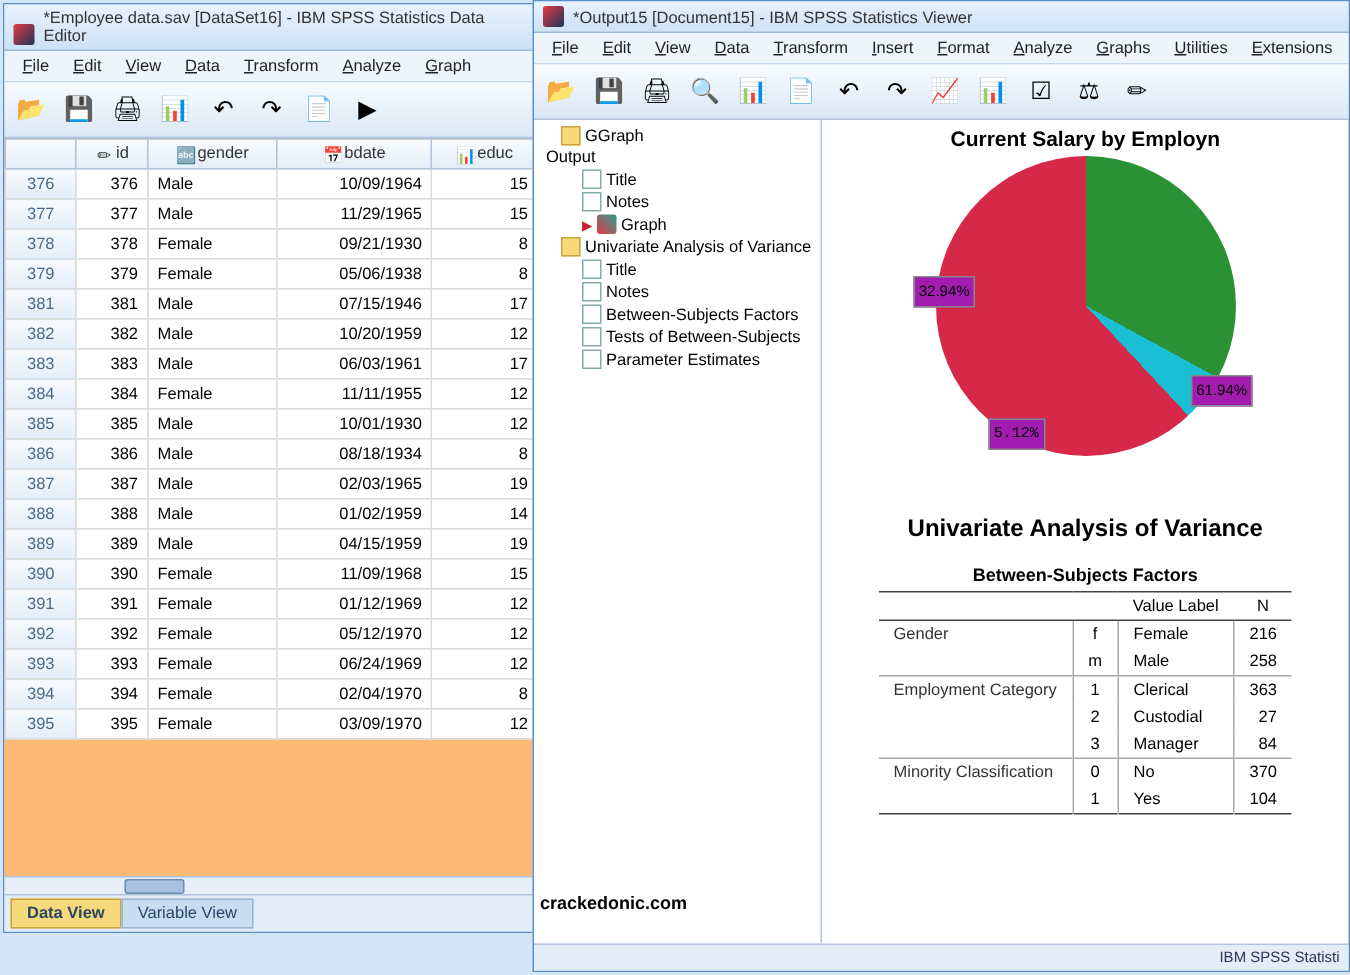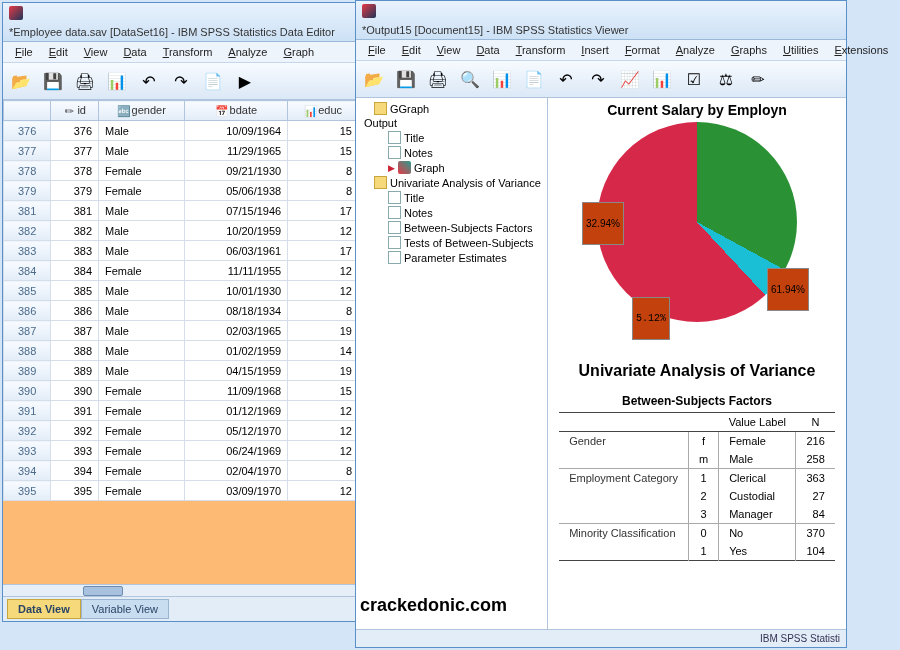--- a/index.html
+++ b/index.html
@@ -1,20 +1,20 @@
 <!DOCTYPE html>
 <html><head>
 <meta charset="utf-8">
 <style>
 * { box-sizing: border-box; margin: 0; padding: 0; font-family: Tahoma, Arial, sans-serif; }
 body { background: #d4e5f7; width: 900px; height: 650px; overflow: hidden; position: relative; }
 
 .window { position: absolute; border: 1px solid #5a8fc7; background: #f0f0f0; display: flex; flex-direction: column; }
 
-.title-bar { background: linear-gradient(to bottom, #e8f2fd, #cde1f5); padding: 3px 6px; display: flex; align-items: flex-start; gap: 6px; border-bottom: 1px solid #9ab8d8; font-size: 11px; color: #333; flex-direction: column; }
+.title-bar { background: linear-gradient(to bottom, #e8f2fd, #cde1f5); padding: 3px 6px; display: flex; align-items: flex-end; gap: 6px; border-bottom: 1px solid #9ab8d8; font-size: 11px; color: #333; }
 .title-bar .app-icon { width: 14px; height: 14px; background: linear-gradient(135deg,#e63946,#1d3557); border-radius: 2px; }
 
 .menu-bar { display: flex; padding: 2px 4px; background: #eef4fb; border-bottom: 1px solid #c4d6eb; font-size: 11px; }
 .menu-bar span { padding: 2px 8px; cursor: default; color: #222; }
 .menu-bar span u { text-decoration: underline; }
 
 .toolbar { display: flex; gap: 4px; padding: 4px; background: linear-gradient(to bottom,#f7fbff,#dbe8f6); border-bottom: 1px solid #b0c4de; align-items: center; }
 .tool-btn { width: 28px; height: 28px; display: flex; align-items: center; justify-content: center; border: 1px solid transparent; border-radius: 3px; cursor: pointer; }
 
 
@@ -29,58 +29,58 @@
 table.data-grid td.right { text-align: right; }
 
 .hscroll-stub { height: 12px; background: #e6eef7; border-top: 1px solid #b0c4de; position: relative; }
 .hscroll-stub .thumb { position:absolute; left:80px; top:1px; width:40px; height:10px; background:#a7c1de; border:1px solid #6d8db0; border-radius:2px; }
 
 .tab-strip { display:flex; background:#e3edf8; border-top:1px solid #b0c4de; padding:2px 4px; gap:0; font-size:11px; }
 .tab-strip .tab { padding:3px 10px; border:1px solid #9bb4d0; background:#c9ddf0; color:#2a4466; cursor:pointer; }
 .tab-strip .tab.active { background:#f5d97b; border-color:#c9a63b; font-weight:bold; }
 
 
-.viewer { left: 355px; top: 0px; width: 492px; height: 648px; }
+.viewer { left: 355px; top: 0px; width: 545px; height: 648px; }
 
 .viewer-body { flex:1; display:flex; overflow:hidden; }
 .outline { width:192px; border-right:1px solid #b0c4de; background:#fff; font-size:11px; padding:3px 2px; overflow:hidden; }
 .outline .node { display:flex; align-items:center; gap:3px; padding:1px 2px 1px 6px; white-space:nowrap; cursor:default; }
 .outline .node.lvl1 { padding-left:16px; }
 .outline .node.lvl2 { padding-left:30px; }
 .outline .node .arrow { color:#c23; font-size:9px; }
 .outline .oicon { width:13px; height:13px; border:1px solid #8aa; background:#fff; display:inline-flex; align-items:center; justify-content:center; font-size:8px; }
 .outline .oicon.book { border-color:#c9a63b; background:#f5d97b; }
 .outline .oicon.graph { border:none; background:linear-gradient(45deg,#e63946,#2a9d8f); border-radius:2px;}
 
 .content-pane { flex:1; background:#fff; overflow:hidden; position:relative; font-size:12px; }
 
 .chart-title { font-size:14px; font-weight:bold; text-align:center; padding:4px 0 2px 0; }
 
 .pie-wrap { position:relative; width:250px; height:230px; margin:2px auto 6px auto; }
 .pie { position:absolute; left:25px; top:0; width:200px; height:200px; border-radius:50%;
   background: conic-gradient(#2a9134 0deg 118.6deg, #1abfd5 118.6deg 137deg, #d6294a 137deg 360deg);
 }
-.pie-lbl { position:absolute; background:#c2410c; border:1px solid #888; padding:15px 3px; font-size:10px; }
+.pie-lbl { position:absolute; background:#a21caf; border:1px solid #888; padding:4px 3px; font-size:10px; }
 
 .analysis-title { font-size:16px; font-weight:bold; text-align:center; margin:10px 0 14px 0; font-family: Arial, sans-serif; }
 .bsf-title { font-size:12px; font-weight:bold; text-align:center; margin:4px 0 4px 0; }
 
 table.bsf { border-collapse:collapse; margin:0 auto; font-size:11px; }
 table.bsf th, table.bsf td { padding:3px 10px; text-align:left; }
 table.bsf thead th { border-top:1px solid #444; border-bottom:1px solid #444; font-weight:normal; text-align:center; }
 table.bsf td.first { color:#333; }
 table.bsf tr.sep td { border-top:1px solid #aaa; }
 table.bsf tbody { border-bottom:1px solid #444; }
 table.bsf td.code { text-align:center; border-left:1px solid #aaa; }
 table.bsf td.vlabel { border-left:1px solid #aaa; }
 table.bsf td.ncol { border-left:1px solid #aaa; text-align:right; }
 
 .status-bar { height:18px; background:#e3edf8; border-top:1px solid #b0c4de; font-size:10px; display:flex; justify-content:flex-end; align-items:center; padding:0 6px; color:#335; }
 
-.watermark { position:absolute; left:360px; top:595px; font-size:18px; font-weight:bold; color:#000; font-family: Arial, sans-serif; z-index:200; }
+.watermark { position:absolute; left:360px; top:595px; font-size:12px; font-weight:bold; color:#000; font-family: Arial, sans-serif; z-index:200; }
 </style>
 </head>
 <body>
 
 <div class="window data-editor">
   <div class="title-bar">
     <span class="app-icon"></span>
     <span>*Employee data.sav [DataSet16] - IBM SPSS Statistics Data Editor</span>
   </div>
   <div class="menu-bar" id="editor-menus">

